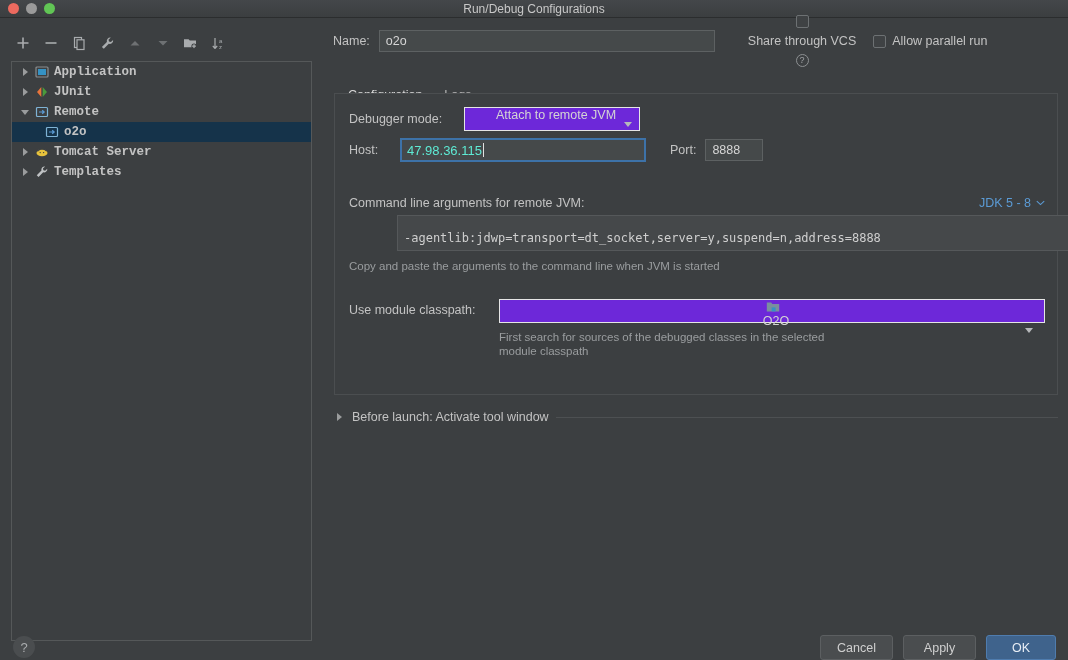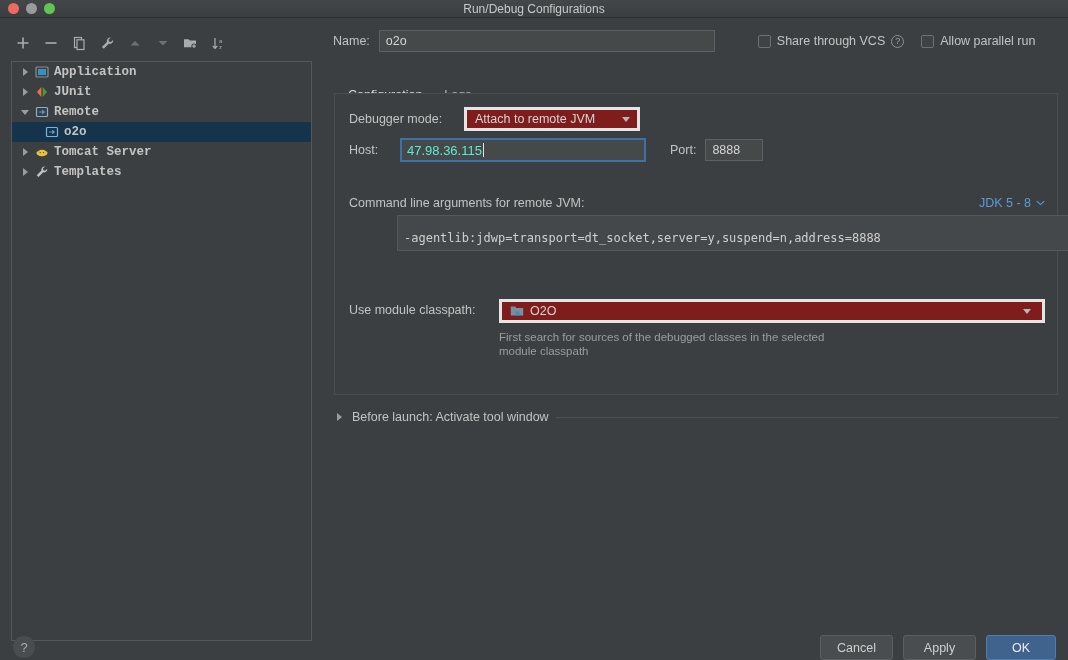--- a/index.html
+++ b/index.html
@@ -103,23 +103,23 @@
 
   #configbox {
     position:absolute; left:11px; top:75px; width:724px; height:302px;
     border:1px solid #4b4e50; background:#3c3f41;
   }
 
   .row { position:absolute; display:flex; align-items:center; }
   .flabel { font-size:12.5px; color:#c3c3c3; }
 
   .combo {
-    background:#7f1d1d; border:3px solid #e5e5e5; height:24px;
+    background:#6d28d9; border:1px solid #e5e5e5; height:24px;
     display:flex; align-items:center; padding:0 0 0 8px;
-    font-size:12.5px; color:#d4d4d4;
+    font-size:12.5px; color:#d4d4d4;flex-direction:column;
   }
   .combo .arrow {
     width:22px; display:flex; align-items:center; justify-content:center; margin-left:auto;
   }
   .caret {
     width:0;height:0;border-left:4px solid transparent;border-right:4px solid transparent;
     border-top:5px solid #b6b8ba;
   }
 
   #host-field {
@@ -313,21 +313,21 @@
 
   </div>
 </div>
 
 <div id="rightcol">
 
   <div id="namerow">
     <span class="lbl">Name:</span>
     <div class="textfield" id="name-input">o2o</div>
 
-    <div class="checkline" style="margin-left:43px;">
+    <div class="checkline" style="margin-left:33px;flex-direction:column;">
       <span class="cbox"></span>
       <span>Share through VCS</span>
       <span class="helpq">?</span>
     </div>
 
     <div class="checkline" style="margin-left:17px;">
       <span class="cbox"></span>
       <span>Allow parallel run</span>
     </div>
   </div>
@@ -364,20 +364,23 @@
       <span style="margin-left:auto; display:flex; align-items:center; gap:5px;">
         <span class="link">JDK 5 - 8</span>
         <svg width="9" height="6" viewBox="0 0 9 6">
             <path d="M.8 1.2L4.5 4.6 8.2 1.2" stroke="#5b9bd5" stroke-width="1.1" fill="none"></path>
           </svg>
       </span>
     </div>
 
     <div id="args-area">-agentlib:jdwp=transport=dt_socket,server=y,suspend=n,address=8888</div>
 
+    <div class="row" style="left:14px; top:165px;">
+      <span class="hint">Copy and paste the arguments to the command line when JVM is started</span>
+    </div>
 
     <div class="row" style="left:14px; top:209px;">
       <span class="flabel">Use module classpath:</span>
     </div>
     <div class="combo" id="module-combo">
       <span class="modicon">
         <svg width="14" height="14" viewBox="0 0 14 14">
           <path d="M0.8 2.6h4.4l1.1 1.3h6.9v7.5H0.8z" fill="#7a8f9e"></path>
           <rect x="5.6" y="7.4" width="4" height="4" fill="#3592c4"></rect>
         </svg>

